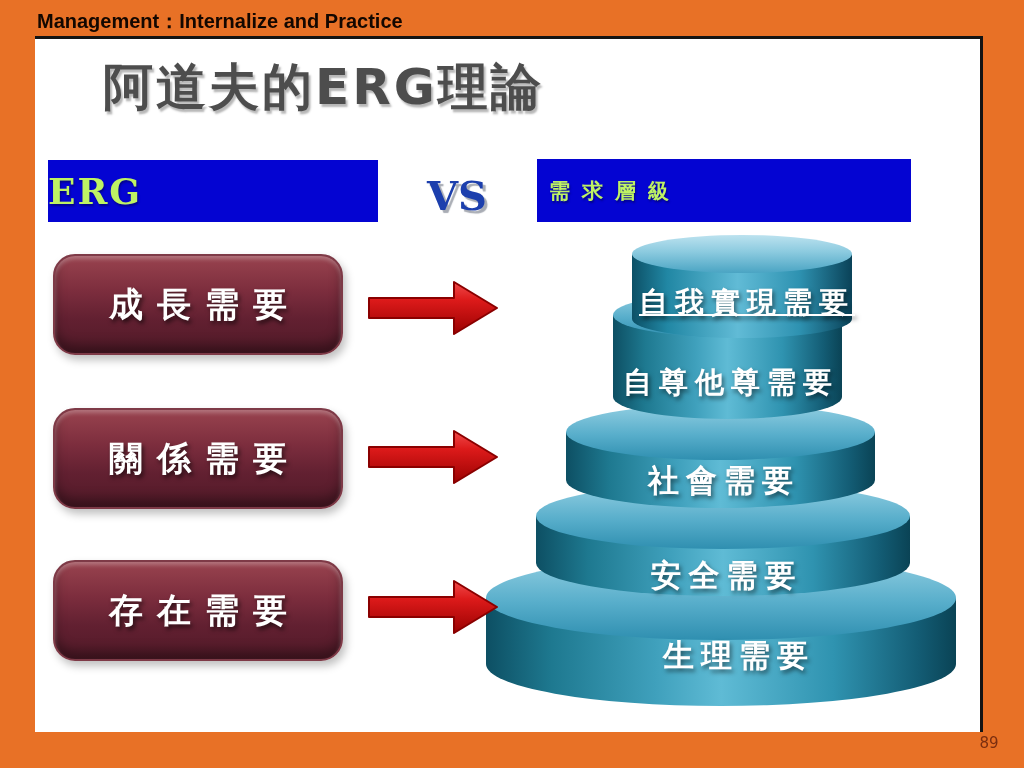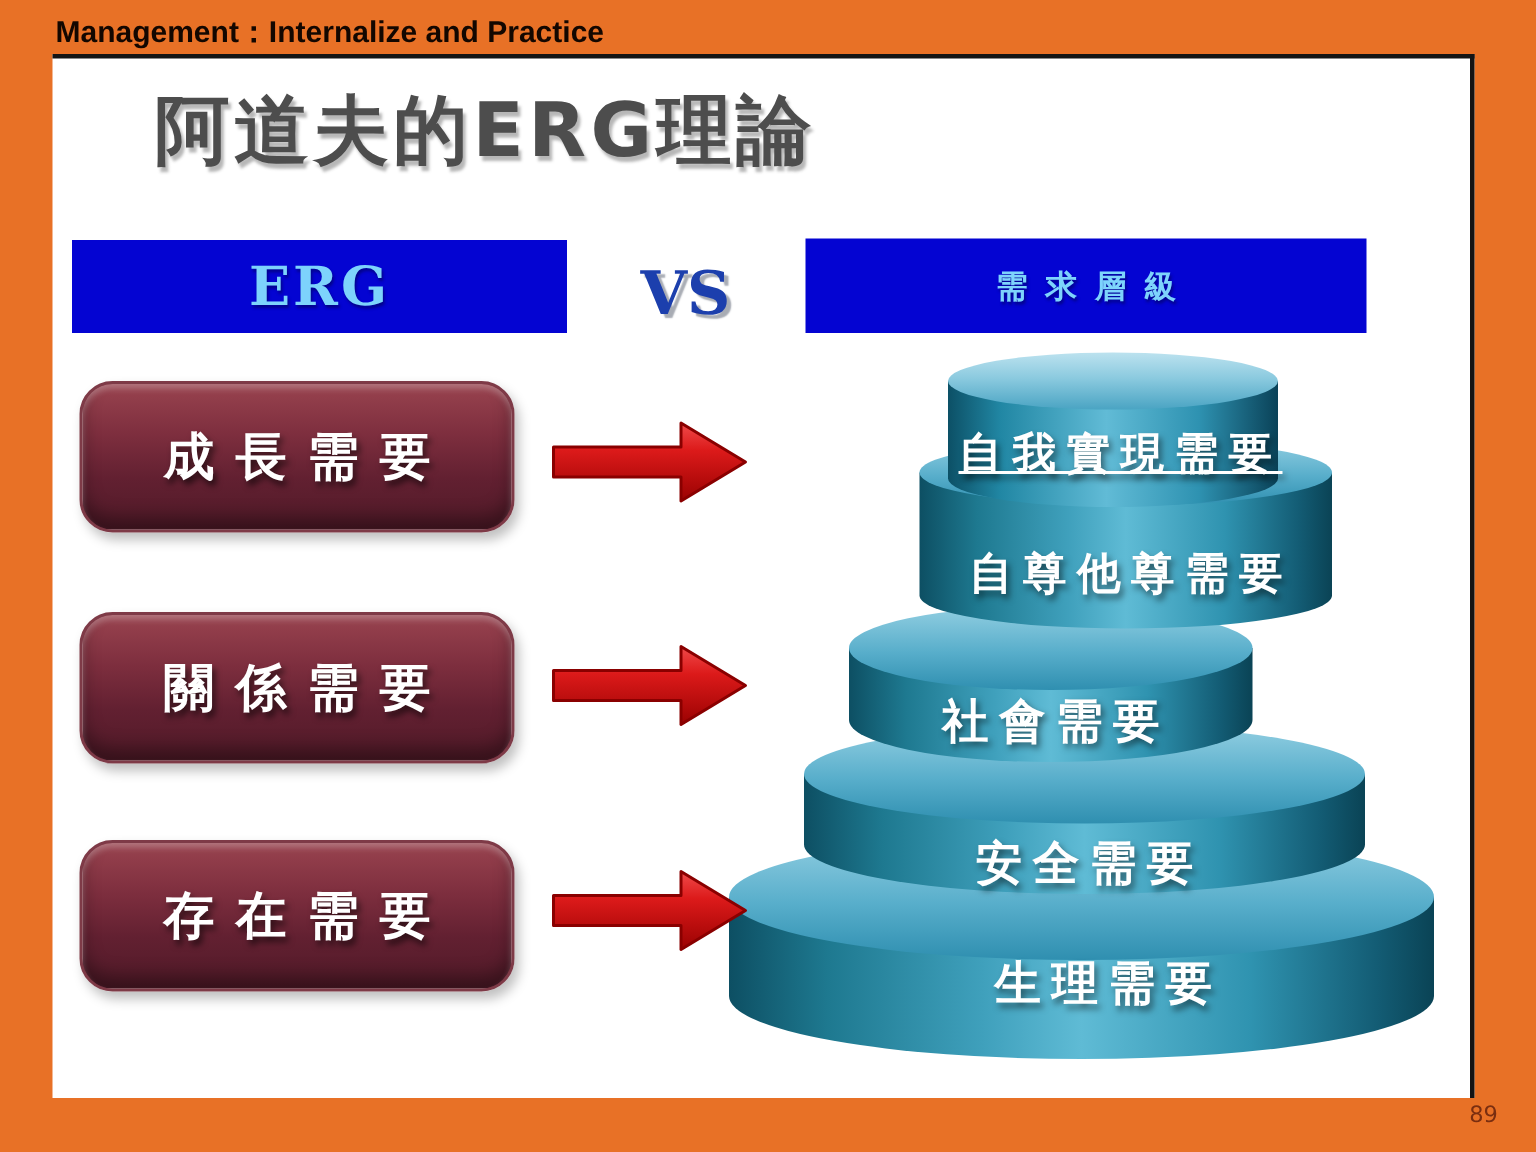--- a/index.html
+++ b/index.html
@@ -21,22 +21,22 @@
   .page-number{
     position:absolute;left:972px;top:734px;width:34px;text-align:center;
     font-size:15px;color:#7A2E10;
   }
   .slide-title{
     position:absolute;left:103px;top:54px;
     font-size:50px;font-weight:bold;color:#4D4D4D;letter-spacing:3px;
     text-shadow:2px 3px 2px rgba(50,50,50,0.35);white-space:nowrap;
   }
   .bar{
-    position:absolute;background:#0404D2;color:#7dd3fc;
-    display:flex;align-items:center;justify-content:center;
+    position:absolute;background:#0404D2;color:#bef264;
+    display:flex;align-items:center;
     font-weight:bold;box-sizing:border-box;
   }
   .bar.erg{left:48px;top:160px;width:330px;height:62px;
     font-family:"DejaVu Serif",serif;font-size:36px;letter-spacing:2px;
     text-shadow:1px 2px 2px rgba(0,0,0,0.35);}
   .bar.hier{left:537px;top:159px;width:374px;height:63px;
     font-size:21px;letter-spacing:12px;padding-left:12px;
     text-shadow:1px 2px 2px rgba(0,0,0,0.35);}
   .vs{
     position:absolute;left:407px;top:172px;width:100px;text-align:center;
@@ -68,26 +68,26 @@
     color:#FFFFFF;font-weight:bold;font-size:29px;letter-spacing:7px;padding-left:7px;
     text-shadow:2px 3px 4px rgba(0,0,0,0.5);white-space:nowrap;}
 
   .t1{left:632px;top:235px;width:220px;height:103px;z-index:5;}
   .t1 .cyl-body{top:19px;border-radius:0 0 50% 50% / 0 0 19px 19px;
     background:linear-gradient(90deg,#0C5066 0%,#2187A4 16%,#61BBD6 48%,#2E92B1 76%,#0A4258 100%);}
   .t1 .cyl-top{height:38px;
     background:linear-gradient(180deg,#BCE2EF 0%,#8BCADF 45%,#4AA4C3 100%);}
   .t1 .tier-label{top:48px;text-decoration:underline;}
 
-  .t2{left:613px;top:293px;width:275px;height:126px;z-index:4;}
+  .t2{left:613px;top:293px;width:229px;height:126px;z-index:4;}
   .t2 .cyl-body{top:22px;border-radius:0 0 50% 50% / 0 0 22px 22px;}
   .t2 .cyl-top{height:44px;}
   .t2 .tier-label{top:70px;}
 
-  .t3{left:566px;top:404px;width:269px;height:104px;z-index:3;}
+  .t3{left:566px;top:404px;width:309px;height:104px;z-index:3;}
   .t3 .cyl-body{top:28px;border-radius:0 0 50% 50% / 0 0 28px 28px;}
   .t3 .cyl-top{height:56px;}
   .t3 .tier-label{top:56px;font-size:31px;}
 
   .t4{left:536px;top:483px;width:374px;height:113px;z-index:2;}
   .t4 .cyl-body{top:33px;border-radius:0 0 50% 50% / 0 0 33px 33px;}
   .t4 .cyl-top{height:66px;}
   .t4 .tier-label{top:72px;font-size:31px;}
 
   .t5{left:486px;top:556px;width:470px;height:150px;z-index:1;}

